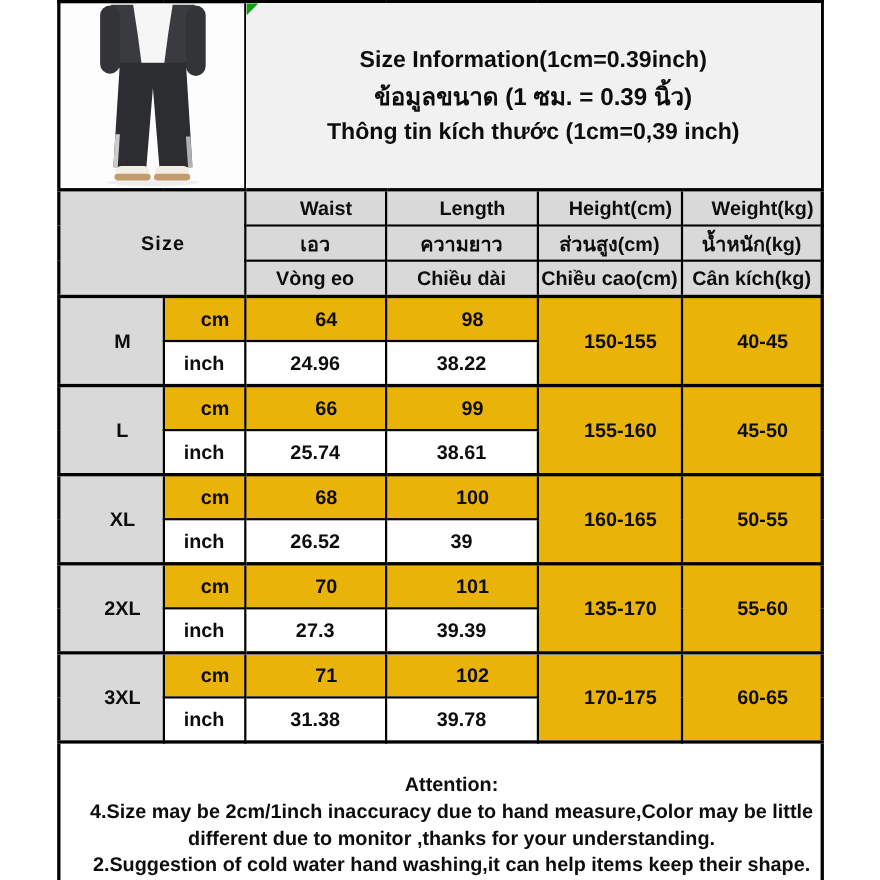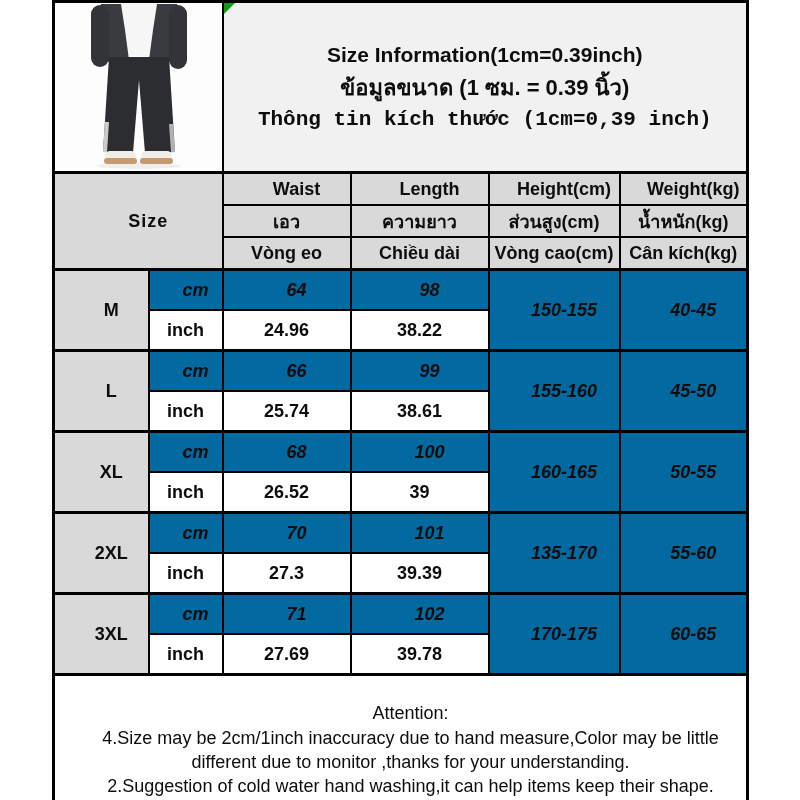--- a/index.html
+++ b/index.html
@@ -13,46 +13,46 @@
     border:3px solid #000;
   }
   table.size-table td{
     border:2px solid #000;text-align:center;vertical-align:middle;
     padding:0;font-weight:bold;font-size:18px;color:#0d0d0d;
     overflow:hidden;
   }
   tr.group-start td{border-top-width:3px;padding-left:20px;}
   
   .bg-gray{background:#d9d9d9;}
-  .bg-light{background:#0369a1;font-style:italic;}
+  .bg-light{background:#eab308;}
   
   .photo-cell{background:#ffffff;height:168px;padding:0;}
   .photo-cell svg{display:block;margin:0 auto;}
   .title-cell{background:#f1f1f1;position:relative;}
   .corner-marker{
     position:absolute;top:0;left:0;width:0;height:0;
     border-top:11px solid #0f9e0f;border-right:11px solid transparent;
   }
   .title-line{font-weight:bold;line-height:1.5;}
   .title-en{font-size:21px;}
   .title-th{font-size:22px;}
-  .title-vi{font-size:21px;font-family:Liberation Mono, monospace;}
+  .title-vi{font-size:21px;}
   
   .header-row td{height:30px;background:#d9d9d9;font-size:17px;}
   td.size-head{background:#d9d9d9;font-size:32px;letter-spacing:1px;}
   
   tr.row-cm td,tr.row-inch td{height:38px;}
   td.unit{font-size:18px;}
   
   td.attention-cell{
     background:#ffffff;vertical-align:top;text-align:left;
     padding:2px 6px 0 6px;font-weight:normal;font-size:19px;
     height:148px;line-height:1.35;
   }
-  .attention-cell .att-line{font-weight:normal;}
+  .attention-cell .att-line{font-weight:bold;}
 </style>
 </head>
 <body>
 
 <div class="page">
   <table class="size-table">
     <colgroup>
       <col style="width:95px">
         <col style="width:74px">
       <col style="width:128px">
@@ -102,21 +102,21 @@
       </tr>
       <tr class="header-row">
         <td>เอว</td>
         <td>ความยาว</td>
         <td>ส่วนสูง(cm)</td>
         <td>น้ำหนัก(kg)</td>
       </tr>
       <tr class="header-row">
         <td>Vòng eo</td>
         <td>Chiều dài</td>
-        <td>Vòng cao(cm)</td>
+        <td>Chiều cao(cm)</td>
         <td>Cân kích(kg)</td>
       </tr>
     </tbody>
     <tbody id="size-rows">
         <tr class="row-cm group-start">
           <td class="bg-gray" rowspan="2">M</td>
           <td class="unit bg-light">cm</td>
           <td class="bg-light">64</td>
           <td class="bg-light">98</td>
           <td class="bg-light" rowspan="2">150-155</td>
@@ -169,21 +169,21 @@
         <tr class="row-cm group-start">
           <td class="bg-gray" rowspan="2">3XL</td>
           <td class="unit bg-light">cm</td>
           <td class="bg-light">71</td>
           <td class="bg-light">102</td>
           <td class="bg-light" rowspan="2">170-175</td>
           <td class="bg-light" rowspan="2">60-65</td>
         </tr>
         <tr class="row-inch">
           <td class="unit">inch</td>
-          <td>27.69</td>
+          <td>31.38</td>
           <td>39.78</td>
         </tr>
       </tbody>
     <tbody>
       <tr class="group-start">
         <td colspan="6" class="attention-cell">
           <div class="att-line">Attention:</div>
           <div class="att-line">4.Size may be 2cm/1inch inaccuracy due to hand measure,Color may be little different due to monitor ,thanks for your understanding.</div>
           <div class="att-line">2.Suggestion of cold water hand washing,it can help items keep their shape.</div>
         </td>

